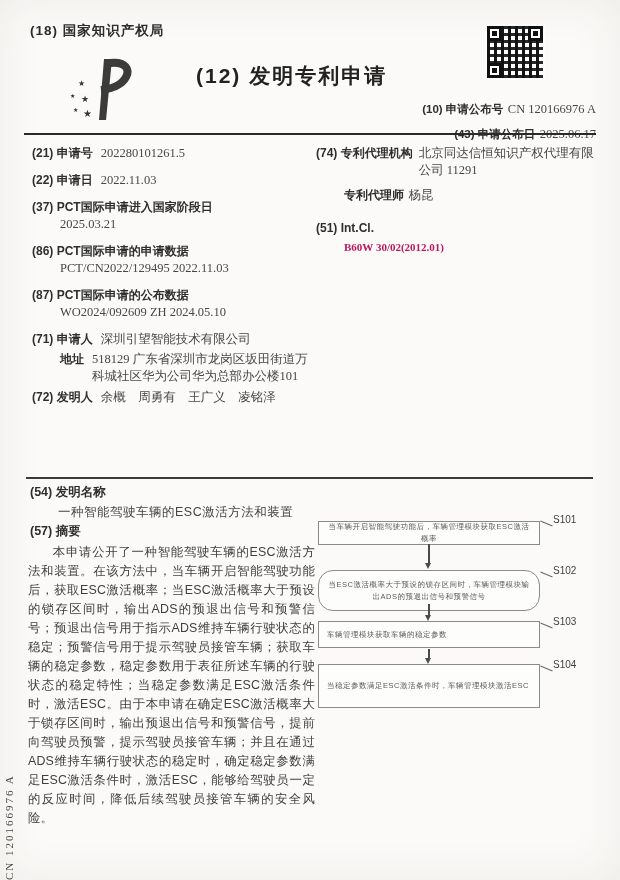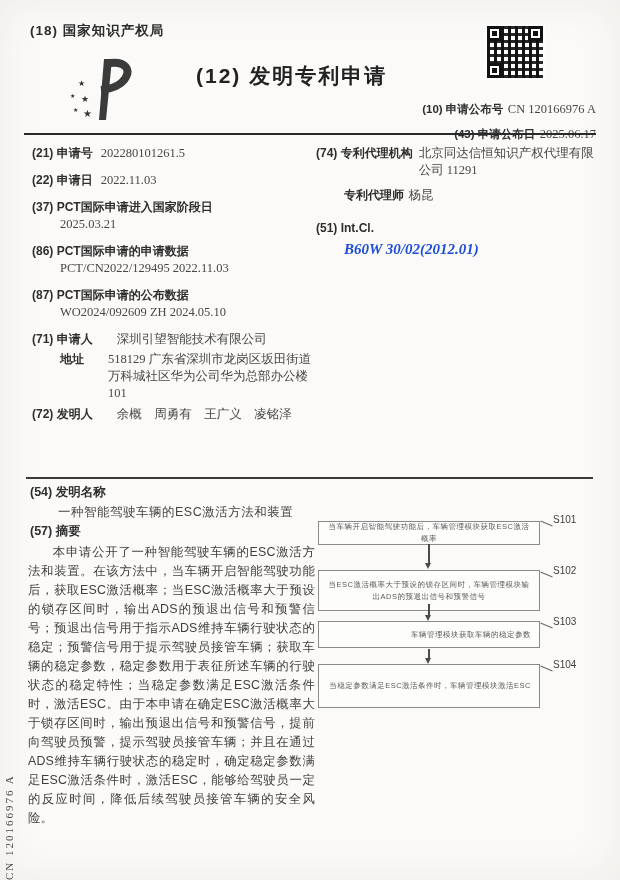--- a/index.html
+++ b/index.html
@@ -34,39 +34,39 @@
 
   
   .logo { left:66px; top:54px; width:74px; height:74px; }
 
   
   .col-left  { left:32px;  top:145px; width:280px; }
   .col-right { left:316px; top:145px; width:282px; }
   .row { margin-bottom:10px; line-height:17px; }
   .row.inline { display:flex; gap:8px; white-space:nowrap; }
   .row .sub { padding-left:28px; }
-  .addr-row { display:flex; gap:24px; }
+  .addr-row { display:flex; gap:8px; }
   .addr-row .bval { flex:1; }
-  .intcl { font-family:"Liberation Serif", serif; font-weight:700; font-style:italic; font-size:15px; color:#1d4ed8; padding-left:28px; }
+  .intcl { font-family:"Liberation Serif", serif; font-weight:700; font-size:11px; color:#be185d; padding-left:28px; }
   .agency-flex { display:flex; gap:6px; }
   .agency-flex .bval { flex:1; }
 
   
   .sec54 { left:30px; top:484px; font-size:12.5px; }
   .inv-title { left:58px; top:504px; font-size:12.5px; color:#444; letter-spacing:.5px; }
   .sec57 { left:30px; top:523px; font-size:12.5px; }
   .abstract { left:28px; top:543px; width:287px; font-size:12.4px; line-height:19px;
     text-align:justify; text-indent:2em; color:#3f3f3f; letter-spacing:.2px; }
 
   
   .fbox { position:absolute; border:1px solid #8a8a8a; background:rgba(255,255,255,.5);
-    display:flex; align-items:center; justify-content:flex-end; text-align:center;
+    display:flex; align-items:center; justify-content:flex-start; text-align:center;
     font-size:7.5px; color:#5a5a5a; line-height:1.6; padding:11px 8px; letter-spacing:.5px; }
   .b1 { left:318px; top:521px; width:222px; height:22px; }
-  .b2 { left:318px; top:570px; width:222px; height:41px; }
+  .b2 { left:318px; top:570px; width:222px; height:41px;border-radius:15px; }
   .b3 { left:318px; top:621px; width:222px; height:27px; }
   .b4 { left:318px; top:664px; width:222px; height:44px; }
   .slabel { position:absolute; font-family:Liberation Sans, sans-serif; font-size:10px; color:#3f3f3f; }
   .slabel::before { content:""; position:absolute; left:-13px; top:9px; width:13px; height:1px;
     background:#666; transform:rotate(22deg); }
   .l1 { left:553px; top:514px; } .l2 { left:553px; top:565px; }
   .l3 { left:553px; top:616px; } .l4 { left:553px; top:659px; }
   .varrow { position:absolute; width:1.5px; background:#4a4a4a; }
   .varrow::after { content:""; position:absolute; bottom:-5px; left:-2.8px;
     border-left:3.5px solid transparent; border-right:3.5px solid transparent; border-top:6px solid #4a4a4a; }

